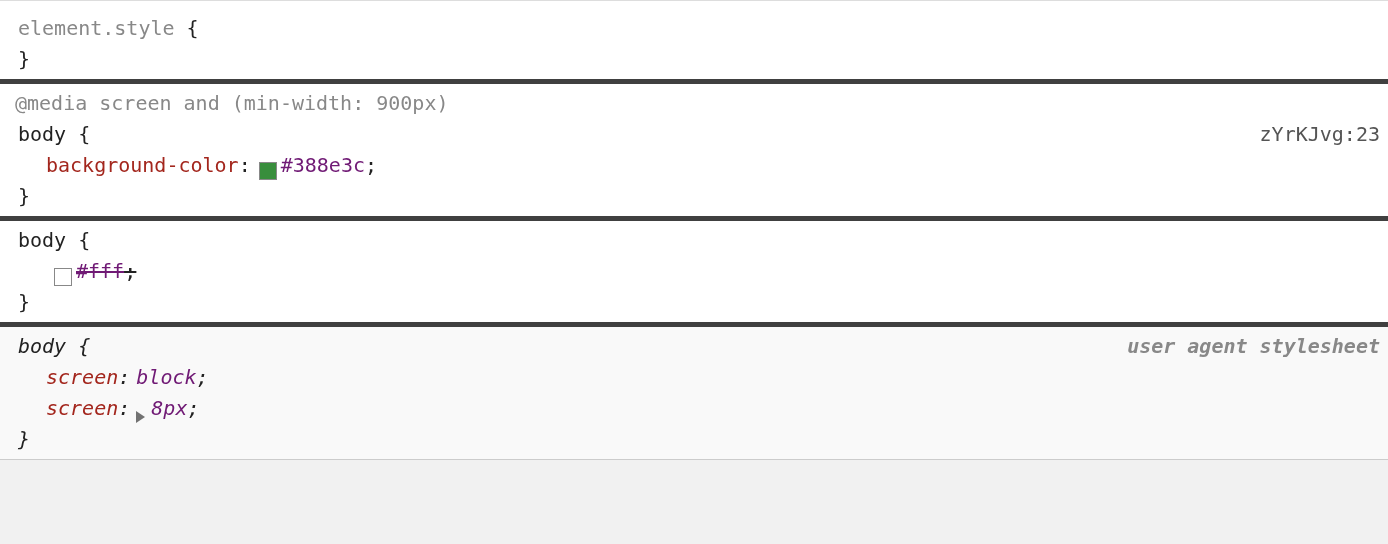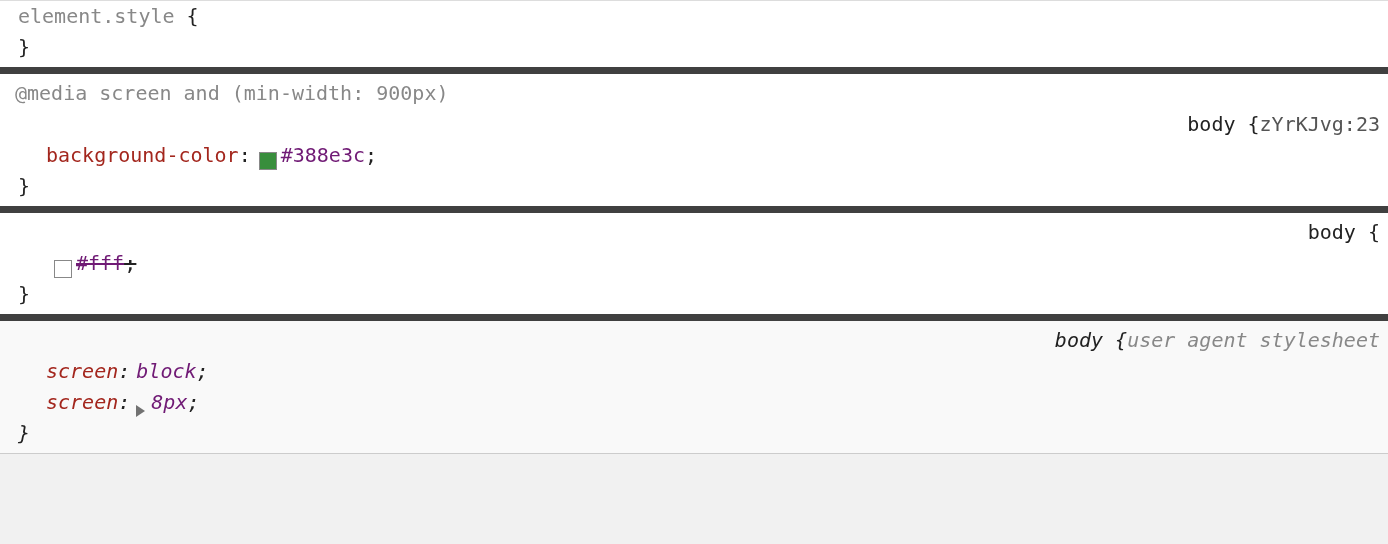--- a/index.html
+++ b/index.html
@@ -12,62 +12,63 @@
     font-size: 20px;
     background: #f1f1f1;
     color: #222;
   }
   .styles-panel {
     width: 1388px;
     background: #f1f1f1;
   }
   .rule-section {
     background: #fff;
-    border-top: 7px solid #404040;
+    border-top: 5px solid #404040;
     padding: 4px 8px 4px 18px;
     position: relative;
     line-height: 1.55;
   }
   .rule-section.first {
     border-top: 1px solid #ddd;
-    padding-top: 0;
+    padding-top: 12px;
   }
   .rule-section.ua {
     background: #f9f9f9;
     font-style: italic;
     border-bottom: 1px solid #ccc;
   }
   .element-style {
     color: #888;
     background: #fff;
   }
   .media-line {
     color: #888;
     margin-left: -3px;
   }
   .selector-row {
     display: flex;
-    justify-content: flex-end;
+    justify-content: space-between;
     align-items: baseline;
   }
   .selector {
     color: #222;
   }
   .brace {
     color: #222;
   }
   .source-link {
     color: #555;
     cursor: pointer;
     white-space: nowrap;
   }
   .ua .source-link {
     text-decoration: none;
     color: #888;
     font-style: italic;
+    font-weight: bold;
   }
   .decl {
     padding-left: 28px;
     display: flex;
     align-items: flex-end;
     flex-wrap: wrap;
   }
   .prop {
     color: #a3261d;
   }

